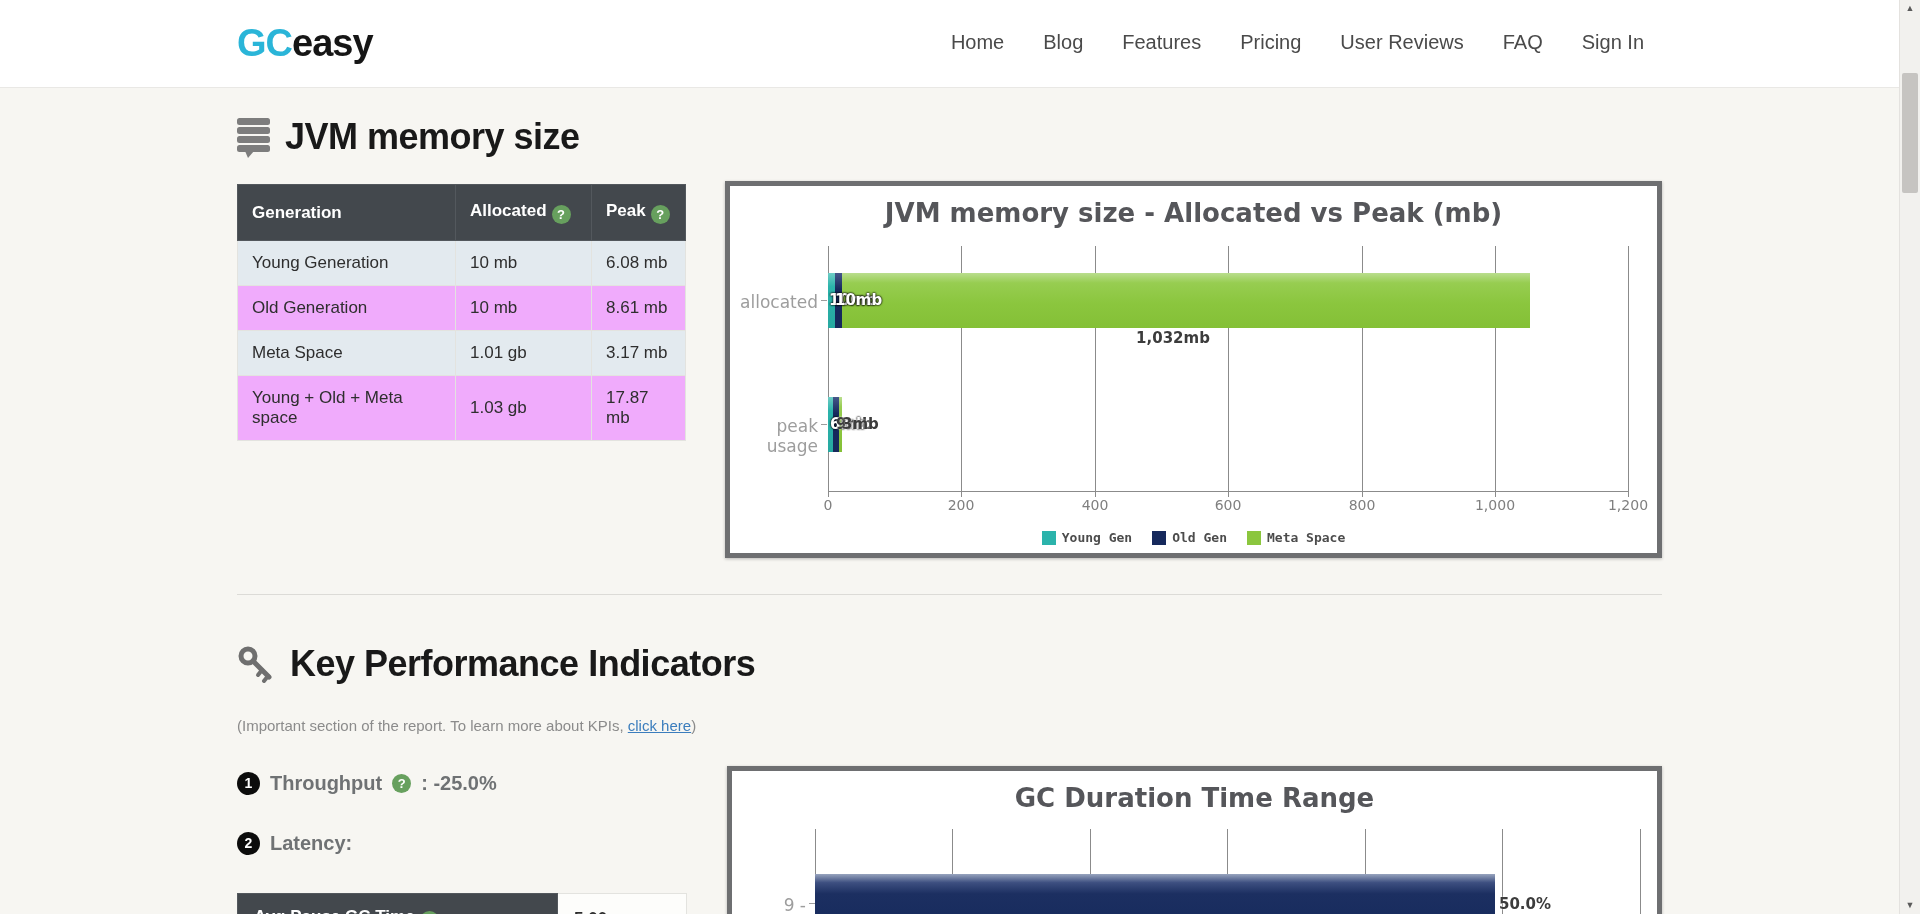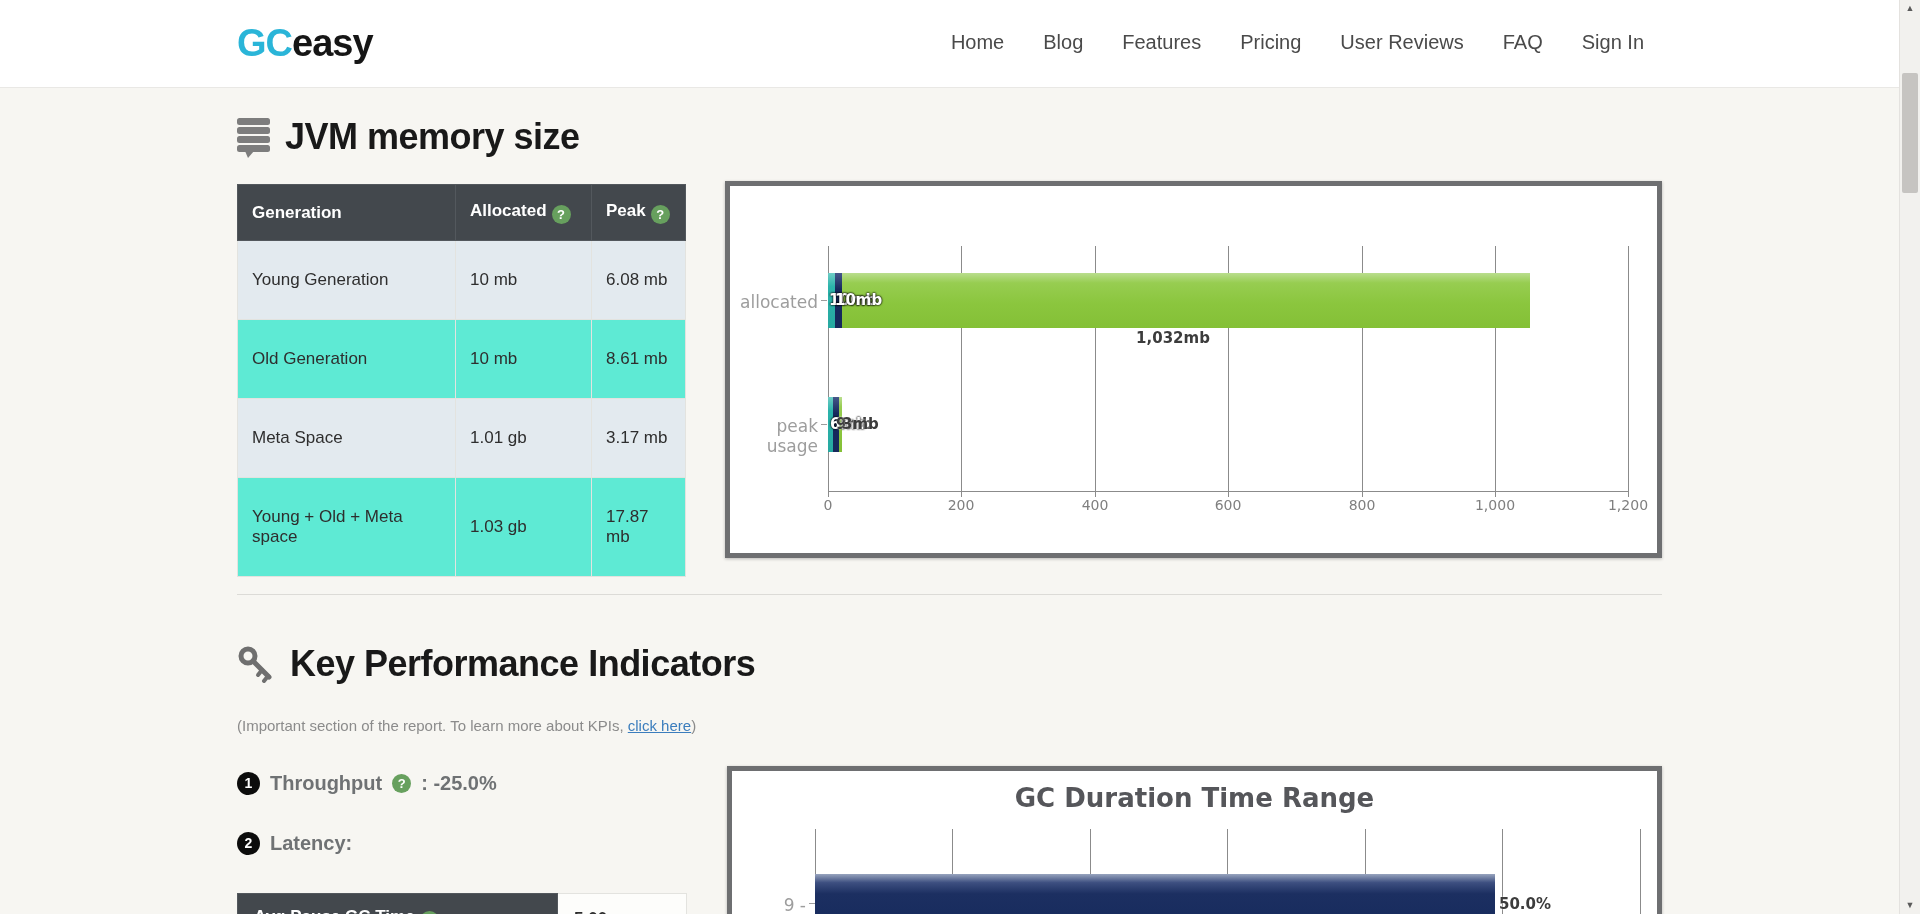--- a/index.html
+++ b/index.html
@@ -26,23 +26,23 @@
   .content { position:absolute; top:88px; left:237px; width:1425px; height:826px; }
 
   .section-title { position:absolute; display:flex; align-items:center; gap:15px; }
   .section-title h1 { font-size:36px; font-weight:700; color:#191919; letter-spacing:-0.5px; }
   .title-jvm { top:28px; left:0; }
   .title-kpi { top:555px; left:0; }
 
   
   .jvm-table { position:absolute; top:96px; left:0; border-collapse:collapse; }
   .jvm-table th { background:#43484d; color:#ffffff; font-size:17px; font-weight:700; text-align:left; padding:16px 14px; border:1px solid #53585d; }
-  .jvm-table td { font-size:17px; color:#2e2e2e; padding:29px 14px; border:1px solid #e3e3df; }
+  .jvm-table td { font-size:17px; color:#2e2e2e; padding:12px 14px; border:1px solid #e3e3df; }
   .jvm-table tr.striped td { background:#e3eaef; }
-  .jvm-table tr.plain td { background:#5eead4; }
+  .jvm-table tr.plain td { background:#f0abfc; }
   .col-gen { width:218px; }
   .col-alloc { width:136px; }
   .col-peak { width:94px; }
 
   .qmark { display:inline-block; width:19px; height:19px; border-radius:50%; background:#67a05e; color:#ffffff; font-size:13px; font-weight:700; text-align:center; line-height:19px; vertical-align:-3px; margin-left:5px; cursor:pointer; }
 
   
   .chart-panel { position:absolute; background:#ffffff; border:5px solid #6e6f71; box-shadow:0 1px 3px rgba(0,0,0,0.25); }
   .chart1 { top:93px; left:488px; width:937px; height:377px; }
   .chart2 { top:678px; left:490px; width:935px; height:400px; }
@@ -149,20 +149,21 @@
       <tr class="plain">
         <td>Young + Old + Meta space</td>
         <td>1.03 gb</td>
         <td>17.87 mb</td>
       </tr>
     </tbody>
   </table>
 
   <div class="chart-panel chart1">
     <div class="chart-inner">
+      <div class="chart-title">JVM memory size - Allocated vs Peak (mb)</div>
 
       <div class="gridline" style="left:98px; top:60px; height:251px;"></div>
       <div class="gridline" style="left:231px; top:60px; height:251px;"></div>
       <div class="gridline" style="left:365px; top:60px; height:251px;"></div>
       <div class="gridline" style="left:498px; top:60px; height:251px;"></div>
       <div class="gridline" style="left:632px; top:60px; height:251px;"></div>
       <div class="gridline" style="left:765px; top:60px; height:251px;"></div>
       <div class="gridline" style="left:898px; top:60px; height:251px;"></div>
       <div class="axis-line" style="left:98px; top:305px; width:801px;"></div>
 
@@ -189,20 +190,34 @@
       <div class="bar-label-dark" style="left:112px; top:229px;">3mb</div>
 
       <div class="tick-label" style="left:66px; top:311px;">0</div>
       <div class="tick-label" style="left:199px; top:311px;">200</div>
       <div class="tick-label" style="left:333px; top:311px;">400</div>
       <div class="tick-label" style="left:466px; top:311px;">600</div>
       <div class="tick-label" style="left:600px; top:311px;">800</div>
       <div class="tick-label" style="left:733px; top:311px;">1,000</div>
       <div class="tick-label" style="left:866px; top:311px;">1,200</div>
 
+      <div class="legend" style="top:344px;">
+        <div class="legend-item">
+          <span class="swatch" style="background:#2bb3ab;"></span>
+          <span>Young Gen</span>
+        </div>
+        <div class="legend-item">
+          <span class="swatch" style="background:#16295c;"></span>
+          <span>Old Gen</span>
+        </div>
+        <div class="legend-item">
+          <span class="swatch" style="background:#8bc63e;"></span>
+          <span>Meta Space</span>
+        </div>
+      </div>
     </div>
   </div>
 
   <div class="divider"></div>
 
   <div class="section-title title-kpi">
     <span>
       <svg class="icon-svg" width="38" height="38" viewBox="0 0 38 38">
         <circle cx="11" cy="11" r="7" fill="none" stroke="#6f6f6f" stroke-width="5"></circle>
         <line x1="16" y1="16" x2="32" y2="32" stroke="#6f6f6f" stroke-width="5" stroke-linecap="round"></line>

